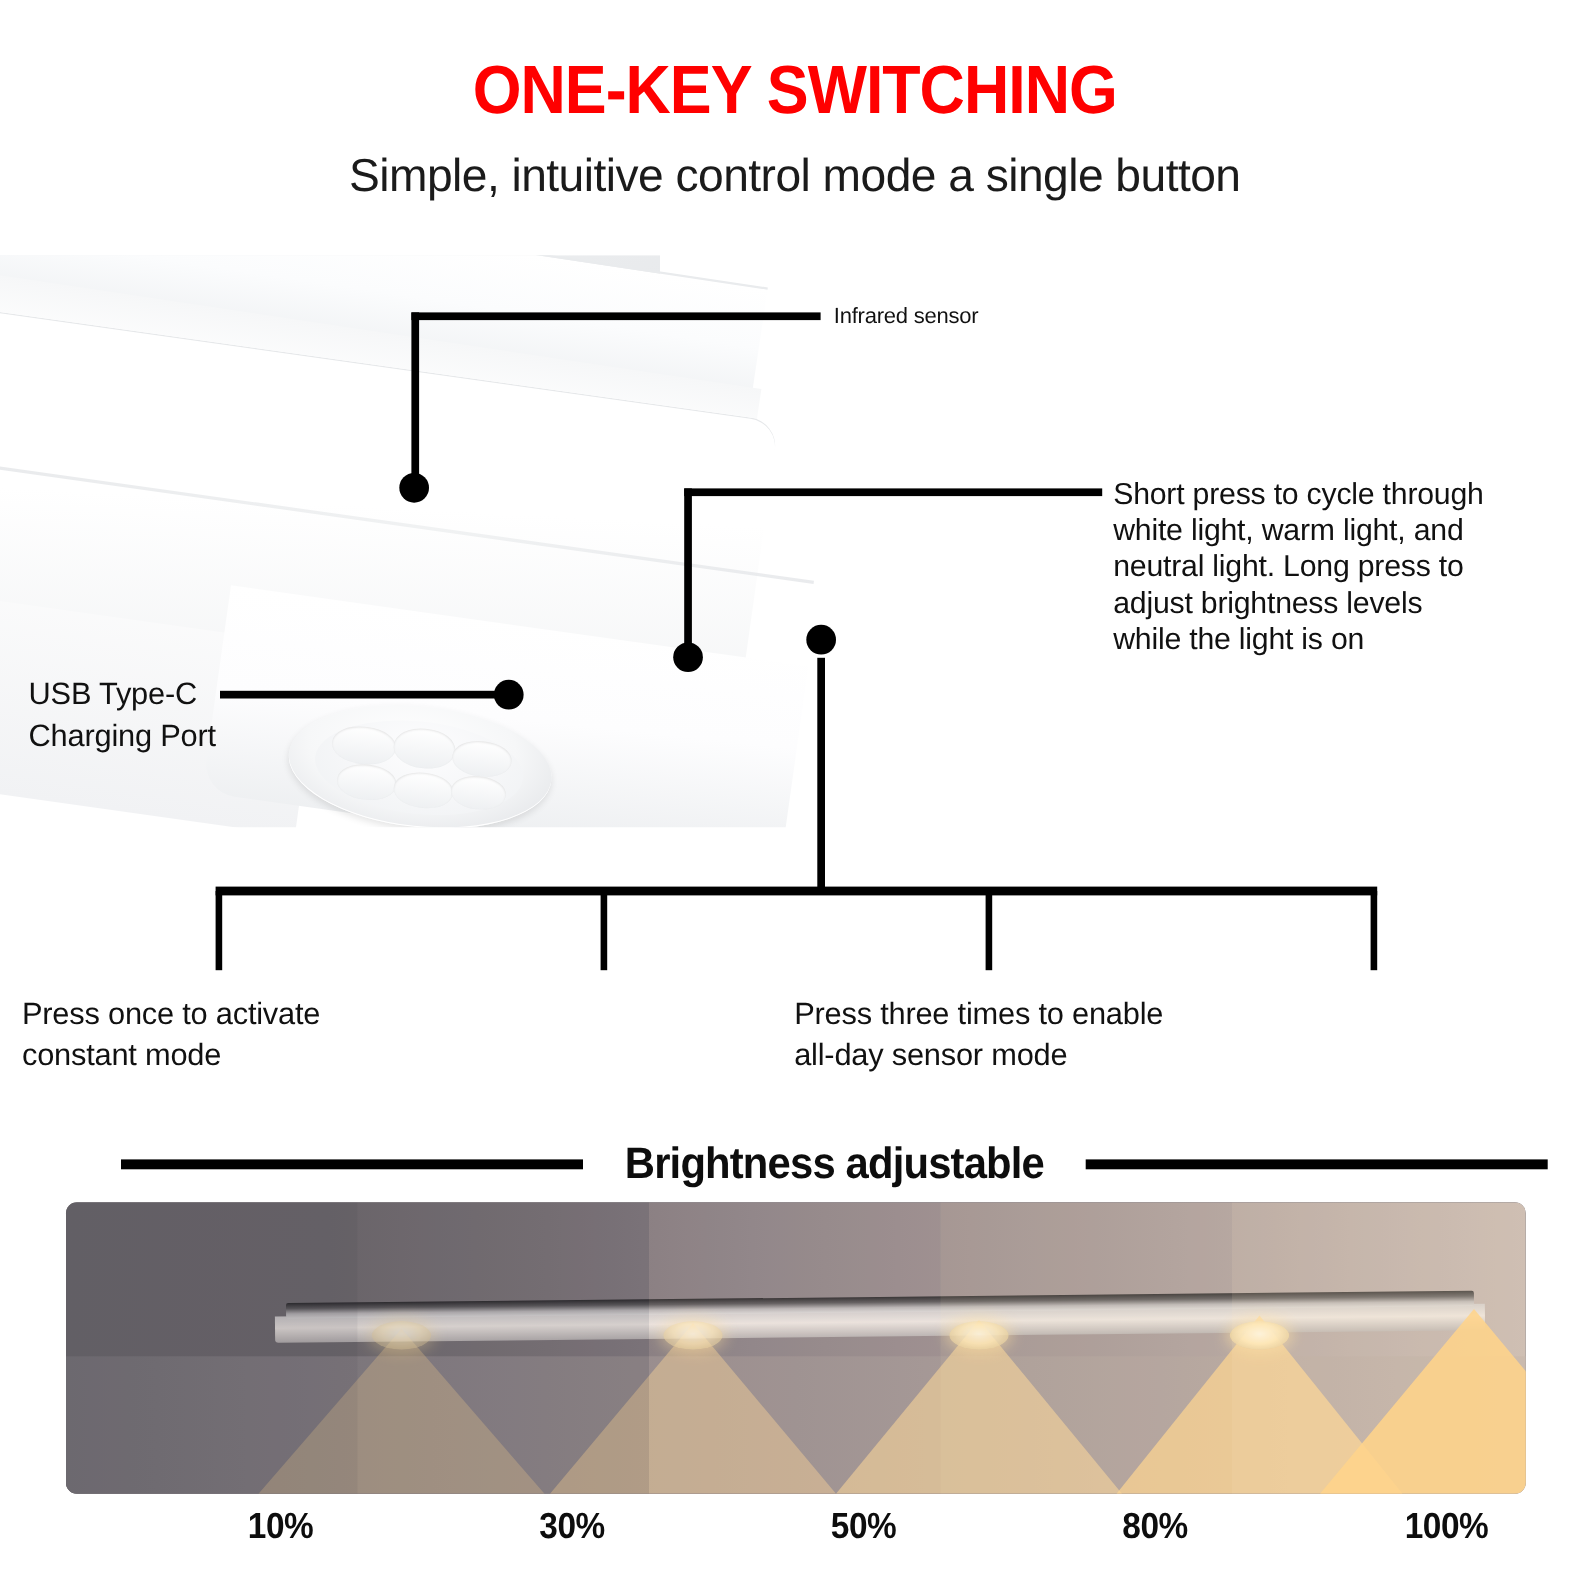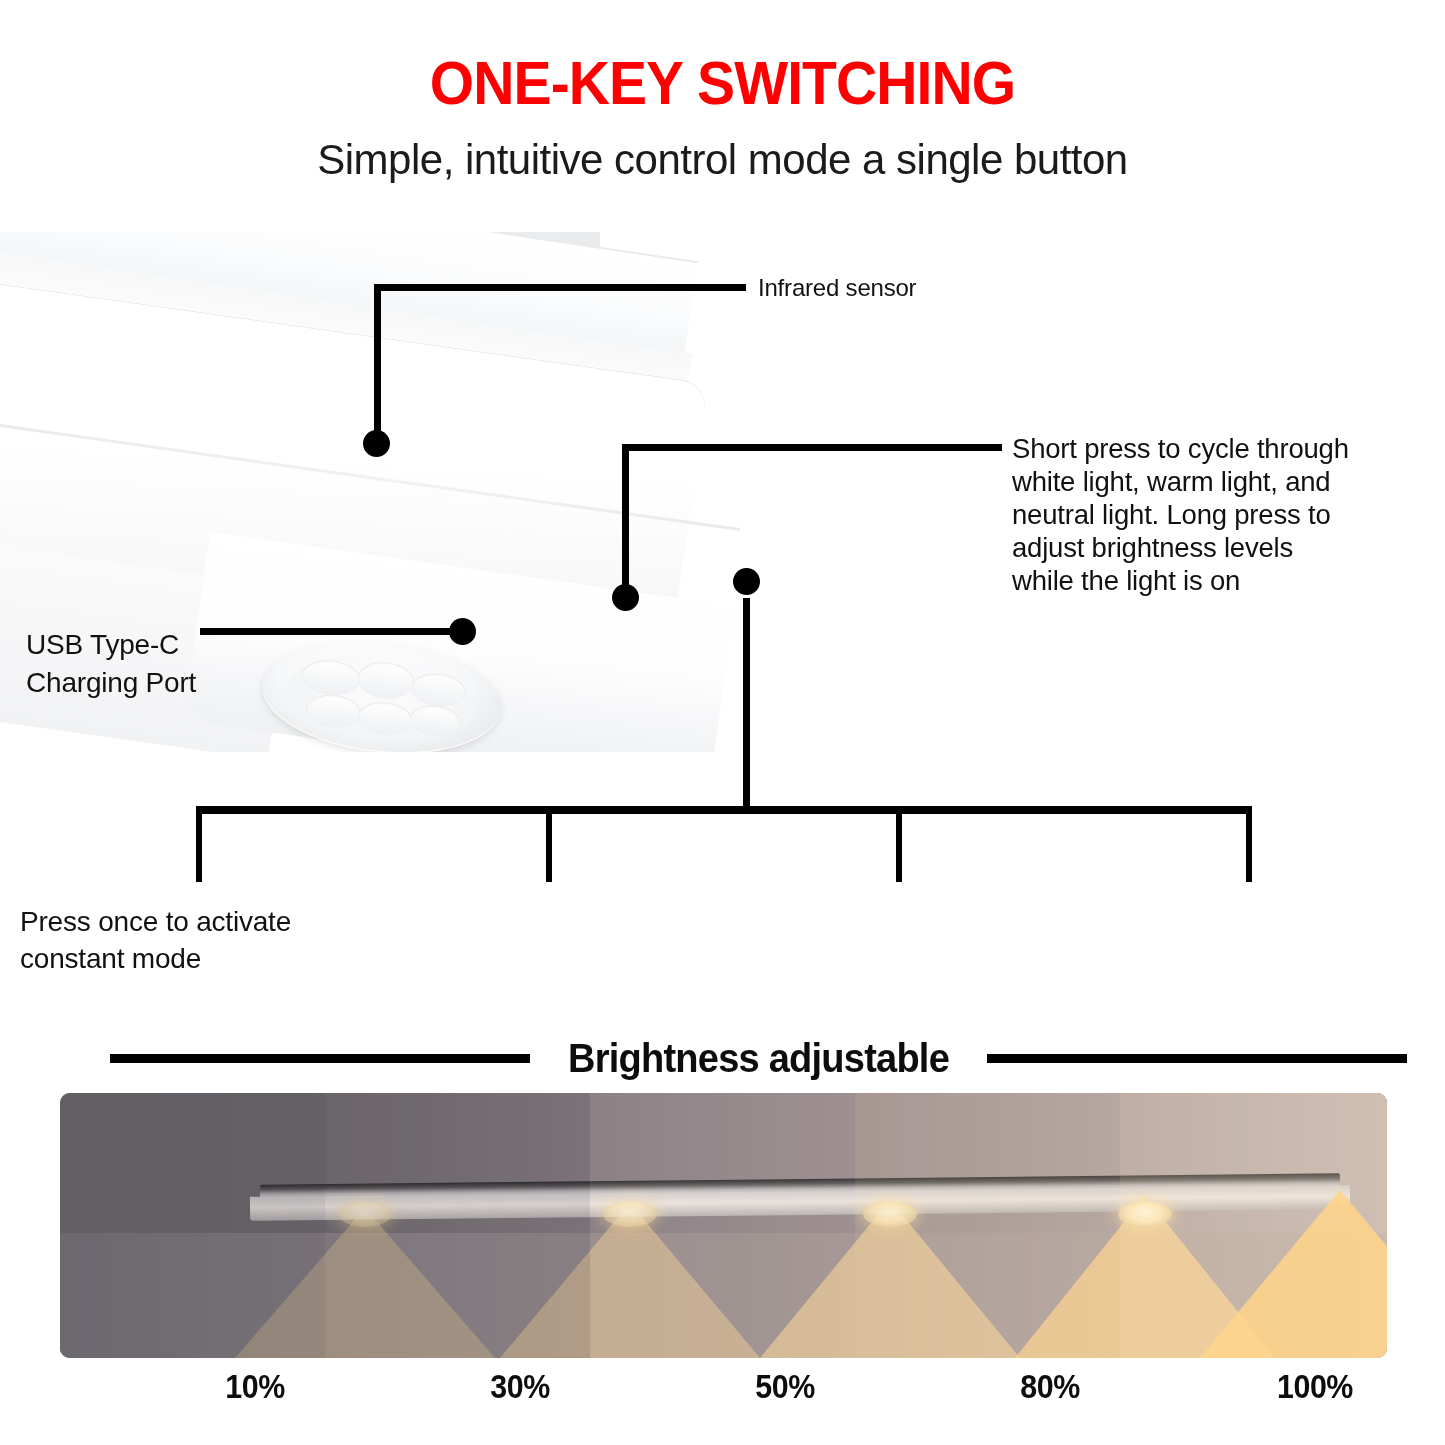--- a/index.html
+++ b/index.html
@@ -108,22 +108,22 @@
 
   
   .lead{position:absolute;background:#000000;}
   .dot{position:absolute;border-radius:50%;background:#000000;}
 
   .lbl{
     position:absolute;
     font-size:27px;line-height:36px;color:#111111;
     letter-spacing:-0.2px;white-space:pre-line;
   }
-  .lbl-ir{left:758px;top:270px;font-size:24px;}
-  .lbl-usb{left:26px;top:626px;font-size:28px;line-height:38px;text-align:left;}
+  .lbl-ir{left:758px;top:270px;font-size:20px;}
+  .lbl-usb{left:26px;top:612px;font-size:28px;line-height:38px;text-align:left;}
   .lbl-short{left:1012px;top:432px;width:350px;font-size:27.5px;line-height:33px;}
 
   
   .bracket-h{left:196px;top:806px;width:1056px;height:8px;}
   .bracket-v{width:6px;background:#000;position:absolute;}
   .stem{left:743px;top:598px;width:7px;height:212px;background:#000;position:absolute;}
 
   .press{
     position:absolute;
     font-size:28px;line-height:37px;color:#111111;letter-spacing:-0.2px;
@@ -249,20 +249,21 @@
 
   <div class="dot" style="left:733px;top:568px;width:27px;height:27px;"></div>
   <div class="stem"></div>
   <div class="lead bracket-h"></div>
   <div class="bracket-v" style="left:196px;top:810px;height:72px;"></div>
   <div class="bracket-v" style="left:546px;top:810px;height:72px;"></div>
   <div class="bracket-v" style="left:896px;top:810px;height:72px;"></div>
   <div class="bracket-v" style="left:1246px;top:810px;height:72px;"></div>
 
   <div class="press p1">Press once to activate constant mode</div>
+  <div class="press p3">Press three times to enable all-day sensor mode</div>
 
   <div class="bright-head">
     <div class="rule rule-l"></div>
     <div class="bright-title">Brightness adjustable</div>
     <div class="rule rule-r"></div>
   </div>
 
   <div class="bright-img">
     <div class="scene-base"></div>
     <div class="counter"></div>

